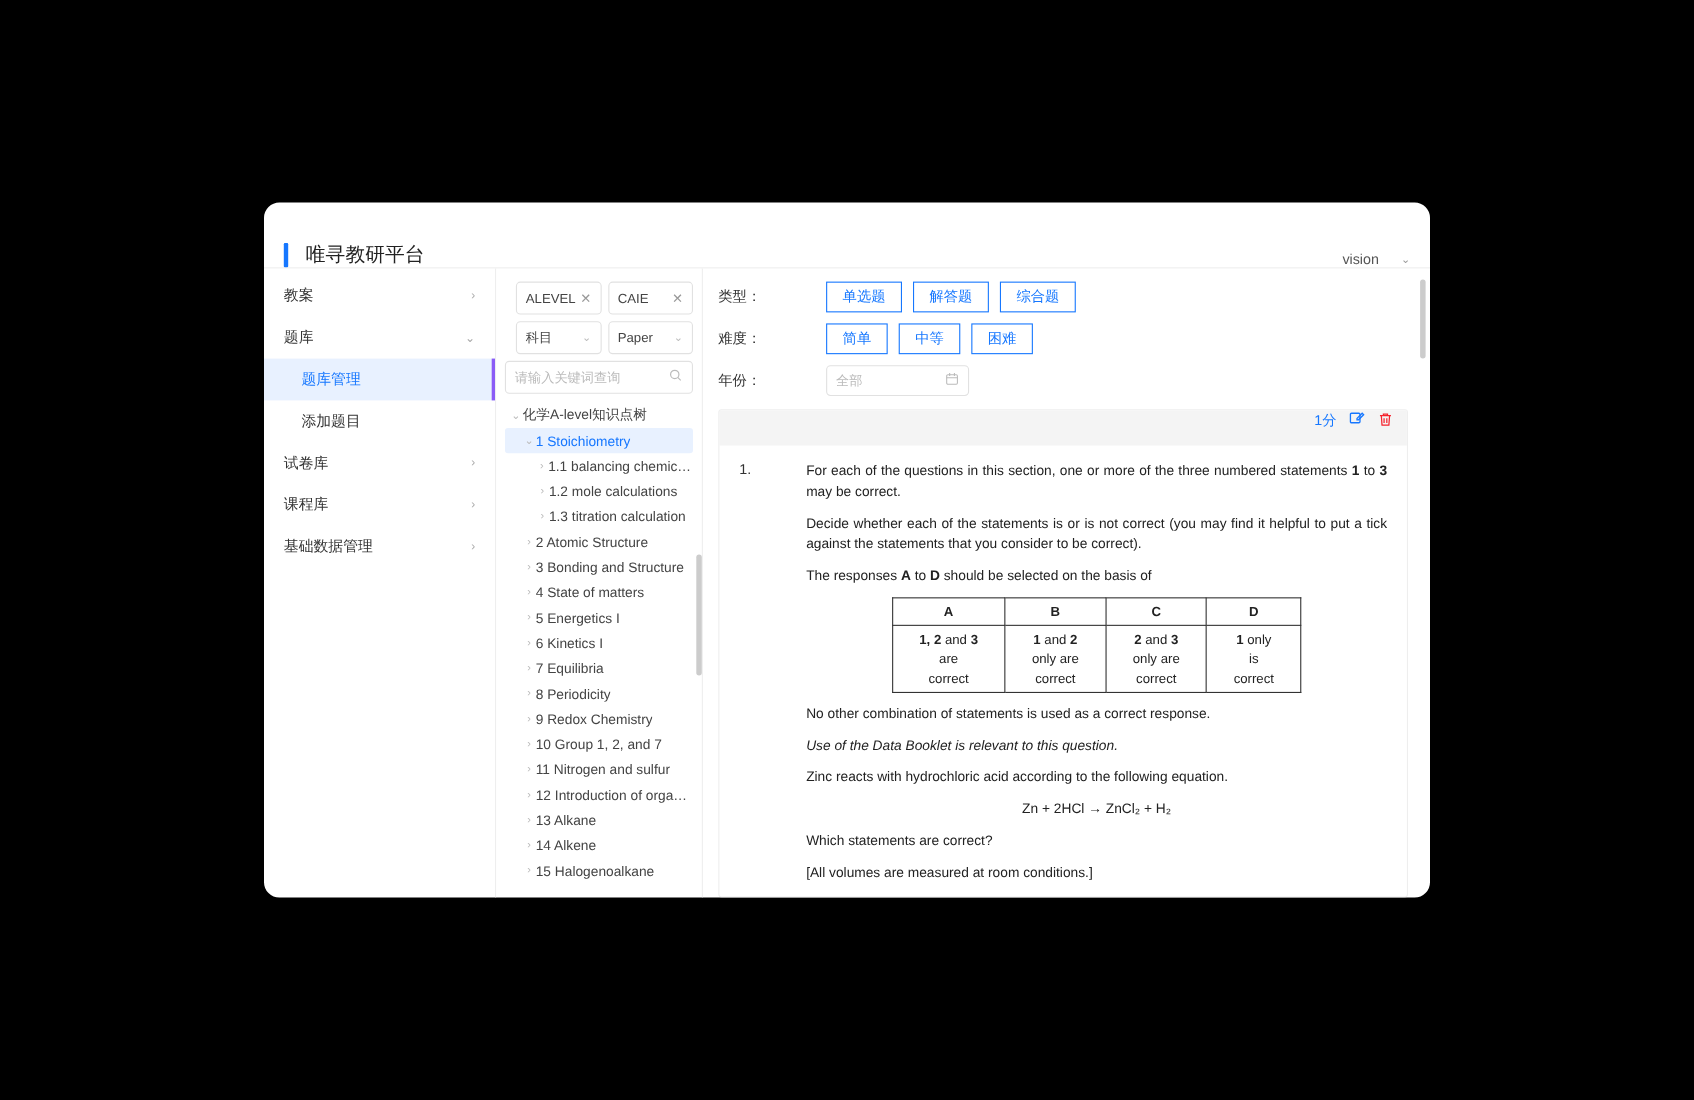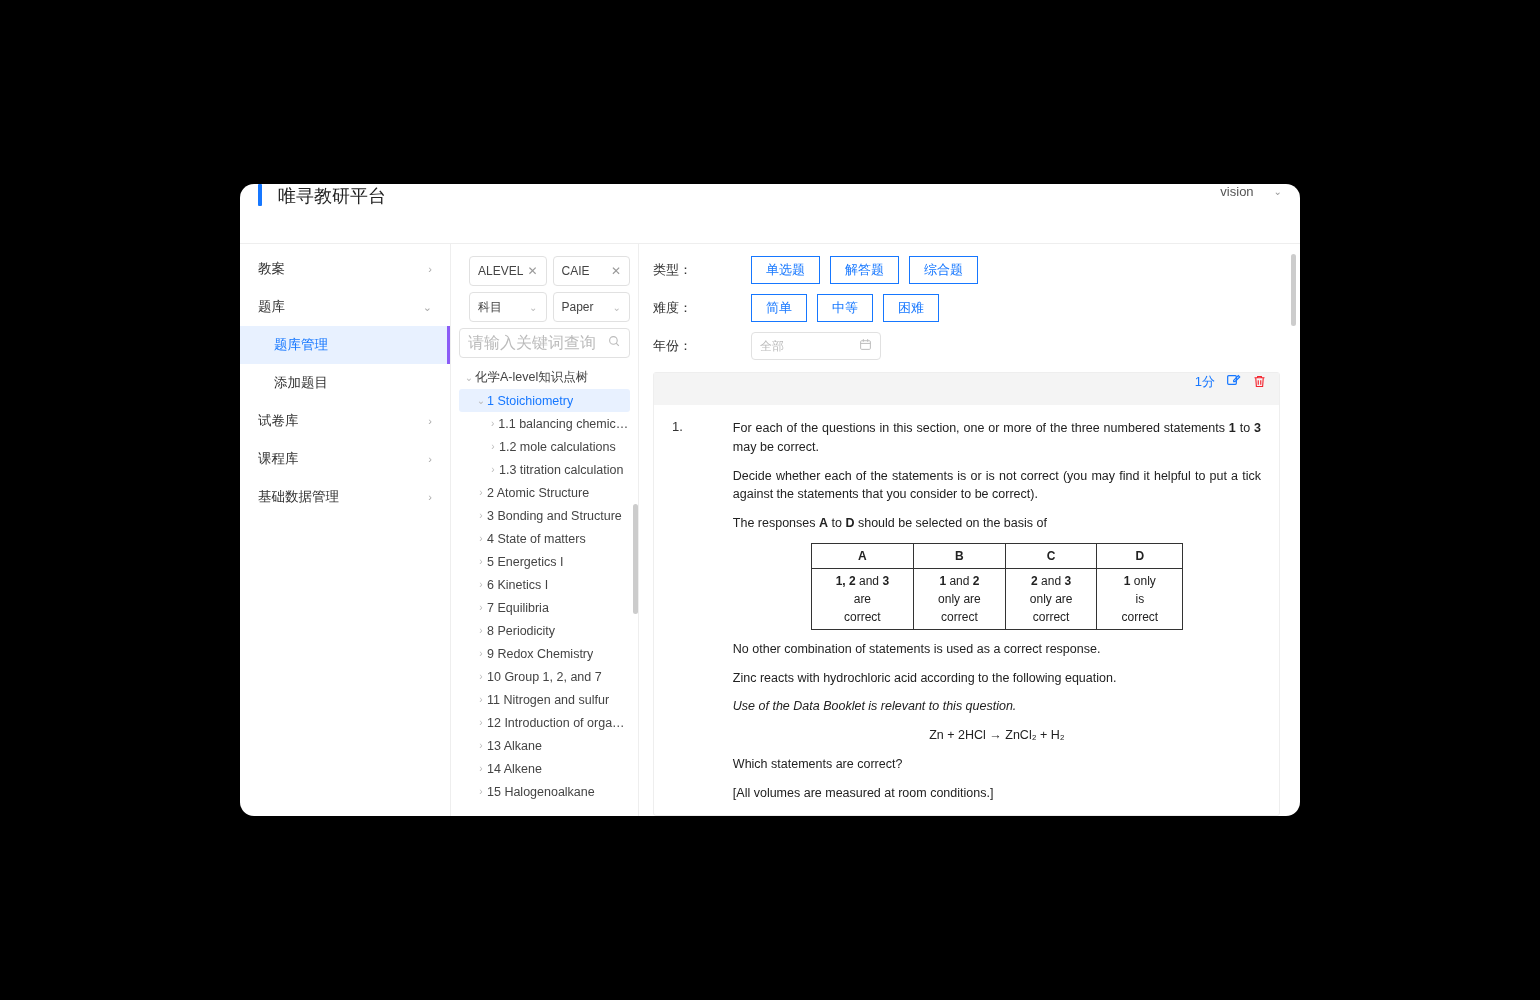--- a/index.html
+++ b/index.html
@@ -21,21 +21,21 @@
       border-radius: 14px;
       overflow: hidden;
       box-shadow: 0 20px 50px rgba(0,0,0,0.4);
       display: flex;
       flex-direction: column;
     }
     
     .header {
       height: 60px;
       display: flex;
-      align-items: flex-start;
+      align-items: flex-end;
       padding: 0 18px;
       border-bottom: 1px solid #eee;
     }
     .brand-bar {
       width: 4px;
       height: 22px;
       background: #1677ff;
       border-radius: 1px;
       margin-right: 16px;
     }
@@ -133,21 +133,21 @@
       border-radius: 4px;
       display: flex;
       align-items: center;
       padding: 0 8px;
       margin-bottom: 8px;
     }
     .search-box input {
       flex:1;
       border:none;
       outline:none;
-      font-size:16px;
+      font-size:12px;
       min-width:0;
     }
     .search-box input::placeholder { color:#bbb; }
     .search-icon { color:#bbb; font-size:12px; }
     .tree {
       font-size: 12.5px;
       overflow: hidden;
     }
     .tree-node {
       display: flex;
@@ -534,22 +534,22 @@
               </tr>
               <tr>
                 <td><span class="bold">1, 2</span><span> and </span><span class="bold">3</span><br><span>are</span><br><span>correct</span></td>
                 <td><span class="bold">1</span><span> and </span><span class="bold">2</span><br><span>only are</span><br><span>correct</span></td>
                 <td><span class="bold">2</span><span> and </span><span class="bold">3</span><br><span>only are</span><br><span>correct</span></td>
                 <td><span class="bold">1</span><span> only</span><br><span>is</span><br><span>correct</span></td>
               </tr>
             </tbody>
               </table>
             <p>No other combination of statements is used as a correct response.</p>
+            <p><em>Use of the Data Booklet is relevant to this question.</em></p>
             <p>Zinc reacts with hydrochloric acid according to the following equation.</p>
-            <p><em>Use of the Data Booklet is relevant to this question.</em></p>
             <p class="eq">Zn + 2HCl → ZnCl₂ + H₂</p>
             <p>Which statements are correct?</p>
             <p>[All volumes are measured at room conditions.]</p>
             <ul class="stmt-list">
               <li>
                   <span class="n">1</span>
                   <span>A 3.27 g sample of zinc reacts with an excess of hydrochloric acid to give 0.050 mol of zinc chloride.</span>
                 </li>
 
             </ul>

